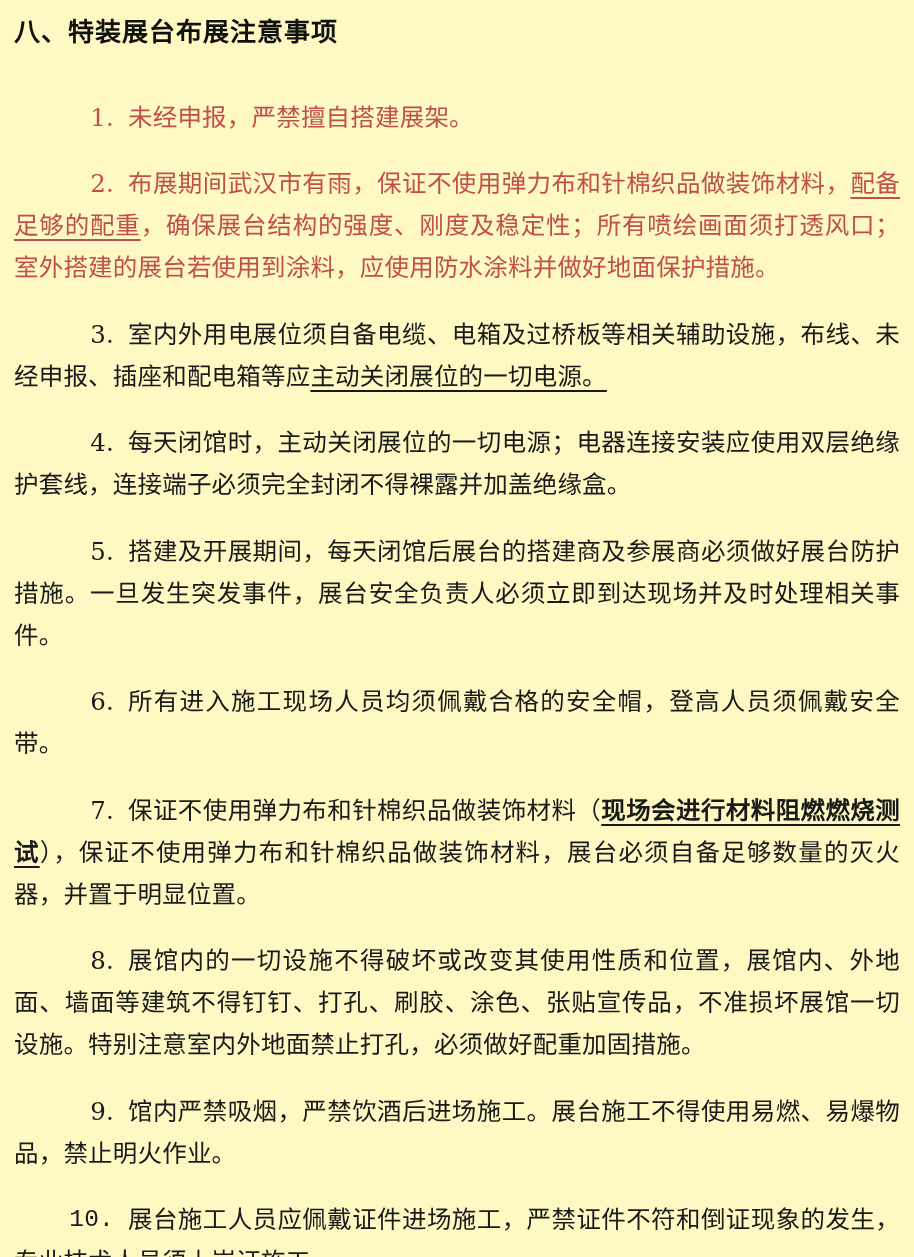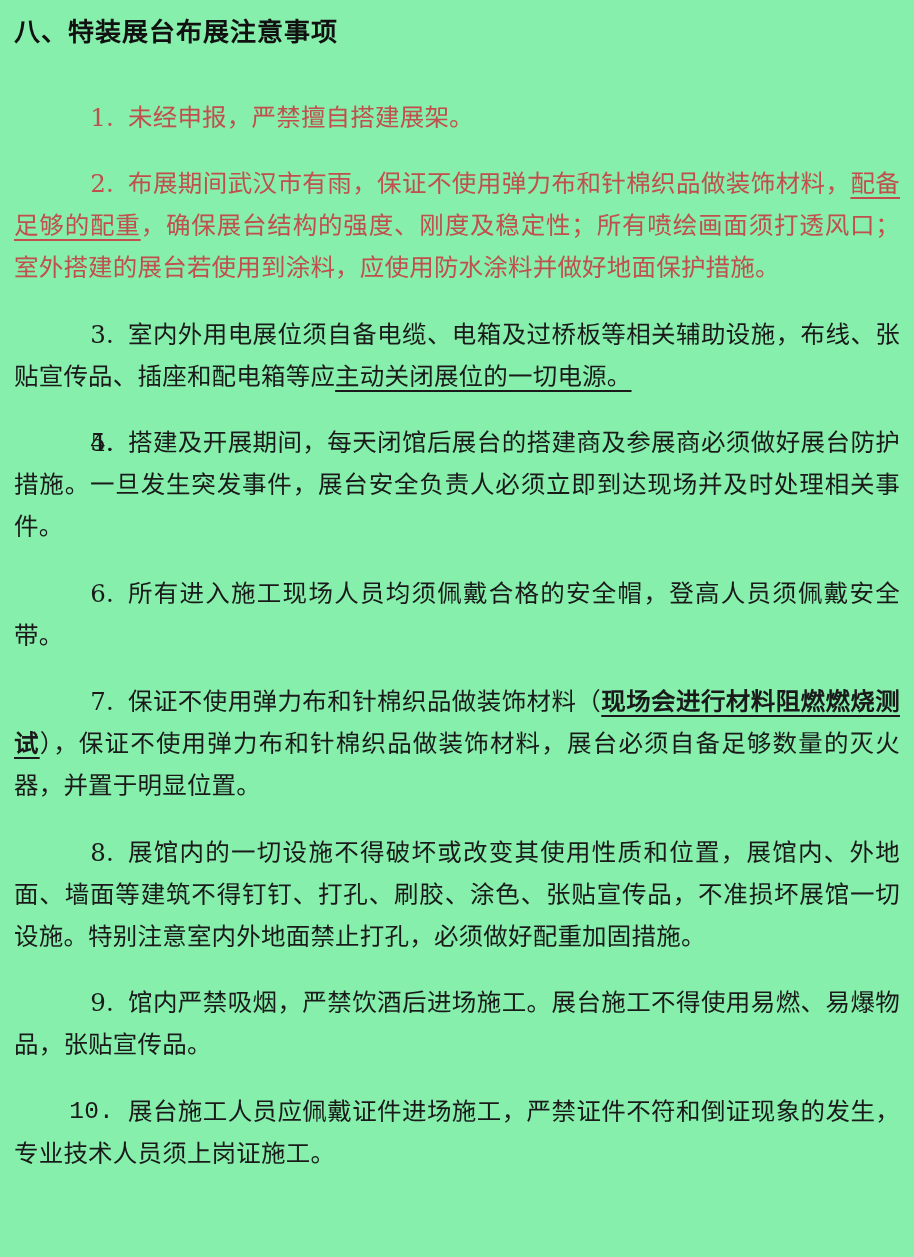--- a/index.html
+++ b/index.html
@@ -6,21 +6,21 @@
   html, body {
     margin: 0;
     padding: 0;
     background: #ffffff;
   }
 
   .page {
     position: relative;
     width: 914px;
     height: 1257px;
-    background: #86efac;
+    background: #fef9c3;
     overflow: hidden;
     font-family: "DejaVu Serif", "Liberation Serif", serif;
     color: #1a1a1a;
     box-sizing: border-box;
     padding: 0;
   }
 
   
   .doc-title {
     position: absolute;
@@ -89,23 +89,23 @@
 </head>
 <body>
 
 <div class="page">
 
   <div class="doc-title">八、特装展台布展注意事项</div>
 
   <div class="clause-list">
       <p class="clause red"><span class="marker">1.</span><span class="txt">未经申报，严禁擅自搭建展架。</span></p>
       <p class="clause red"><span class="marker">2.</span><span class="txt">布展期间武汉市有雨，保证不使用弹力布和针棉织品做装饰材料，</span><span class="txt u">配备足够的配重</span><span class="txt">，确保展台结构的强度、刚度及稳定性；所有喷绘画面须打透风口；室外搭建的展台若使用到涂料，应使用防水涂料并做好地面保护措施。</span></p>
-      <p class="clause black"><span class="marker">3.</span><span class="txt">室内外用电展位须自备电缆、电箱及过桥板等相关辅助设施，布线、张贴宣传品、插座和配电箱等应</span><span class="txt u">主动关闭展位的一切电源。</span></p>
-      <p class="clause black"><span class="marker">4.</span></p>
+      <p class="clause black"><span class="marker">3.</span><span class="txt">室内外用电展位须自备电缆、电箱及过桥板等相关辅助设施，布线、未经申报、插座和配电箱等应</span><span class="txt u">主动关闭展位的一切电源。</span></p>
+      <p class="clause black"><span class="marker">4.</span><span class="txt">每天闭馆时，主动关闭展位的一切电源；电器连接安装应使用双层绝缘护套线，连接端子必须完全封闭不得裸露并加盖绝缘盒。</span></p>
       <p class="clause black"><span class="marker">5.</span><span class="txt">搭建及开展期间，每天闭馆后展台的搭建商及参展商必须做好展台防护措施。一旦发生突发事件，展台安全负责人必须立即到达现场并及时处理相关事件。</span></p>
       <p class="clause black"><span class="marker">6.</span><span class="txt">所有进入施工现场人员均须佩戴合格的安全帽，登高人员须佩戴安全带。</span></p>
       <p class="clause black"><span class="marker">7.</span><span class="txt">保证不使用弹力布和针棉织品做装饰材料（</span><span class="txt bu">现场会进行材料阻燃燃烧测试</span><span class="txt">），保证不使用弹力布和针棉织品做装饰材料，展台必须自备足够数量的灭火器，并置于明显位置。</span></p>
       <p class="clause black"><span class="marker">8.</span><span class="txt">展馆内的一切设施不得破坏或改变其使用性质和位置，展馆内、外地面、墙面等建筑不得钉钉、打孔、刷胶、涂色、张贴宣传品，不准损坏展馆一切设施。特别注意室内外地面禁止打孔，必须做好配重加固措施。</span></p>
-      <p class="clause black"><span class="marker">9.</span><span class="txt">馆内严禁吸烟，严禁饮酒后进场施工。展台施工不得使用易燃、易爆物品，张贴宣传品。</span></p>
+      <p class="clause black"><span class="marker">9.</span><span class="txt">馆内严禁吸烟，严禁饮酒后进场施工。展台施工不得使用易燃、易爆物品，禁止明火作业。</span></p>
       <p class="clause black wide-marker"><span class="marker">10.</span><span class="txt">展台施工人员应佩戴证件进场施工，严禁证件不符和倒证现象的发生，专业技术人员须上岗证施工。</span></p>
     </div>
 
 </div>
 
 </body></html>

